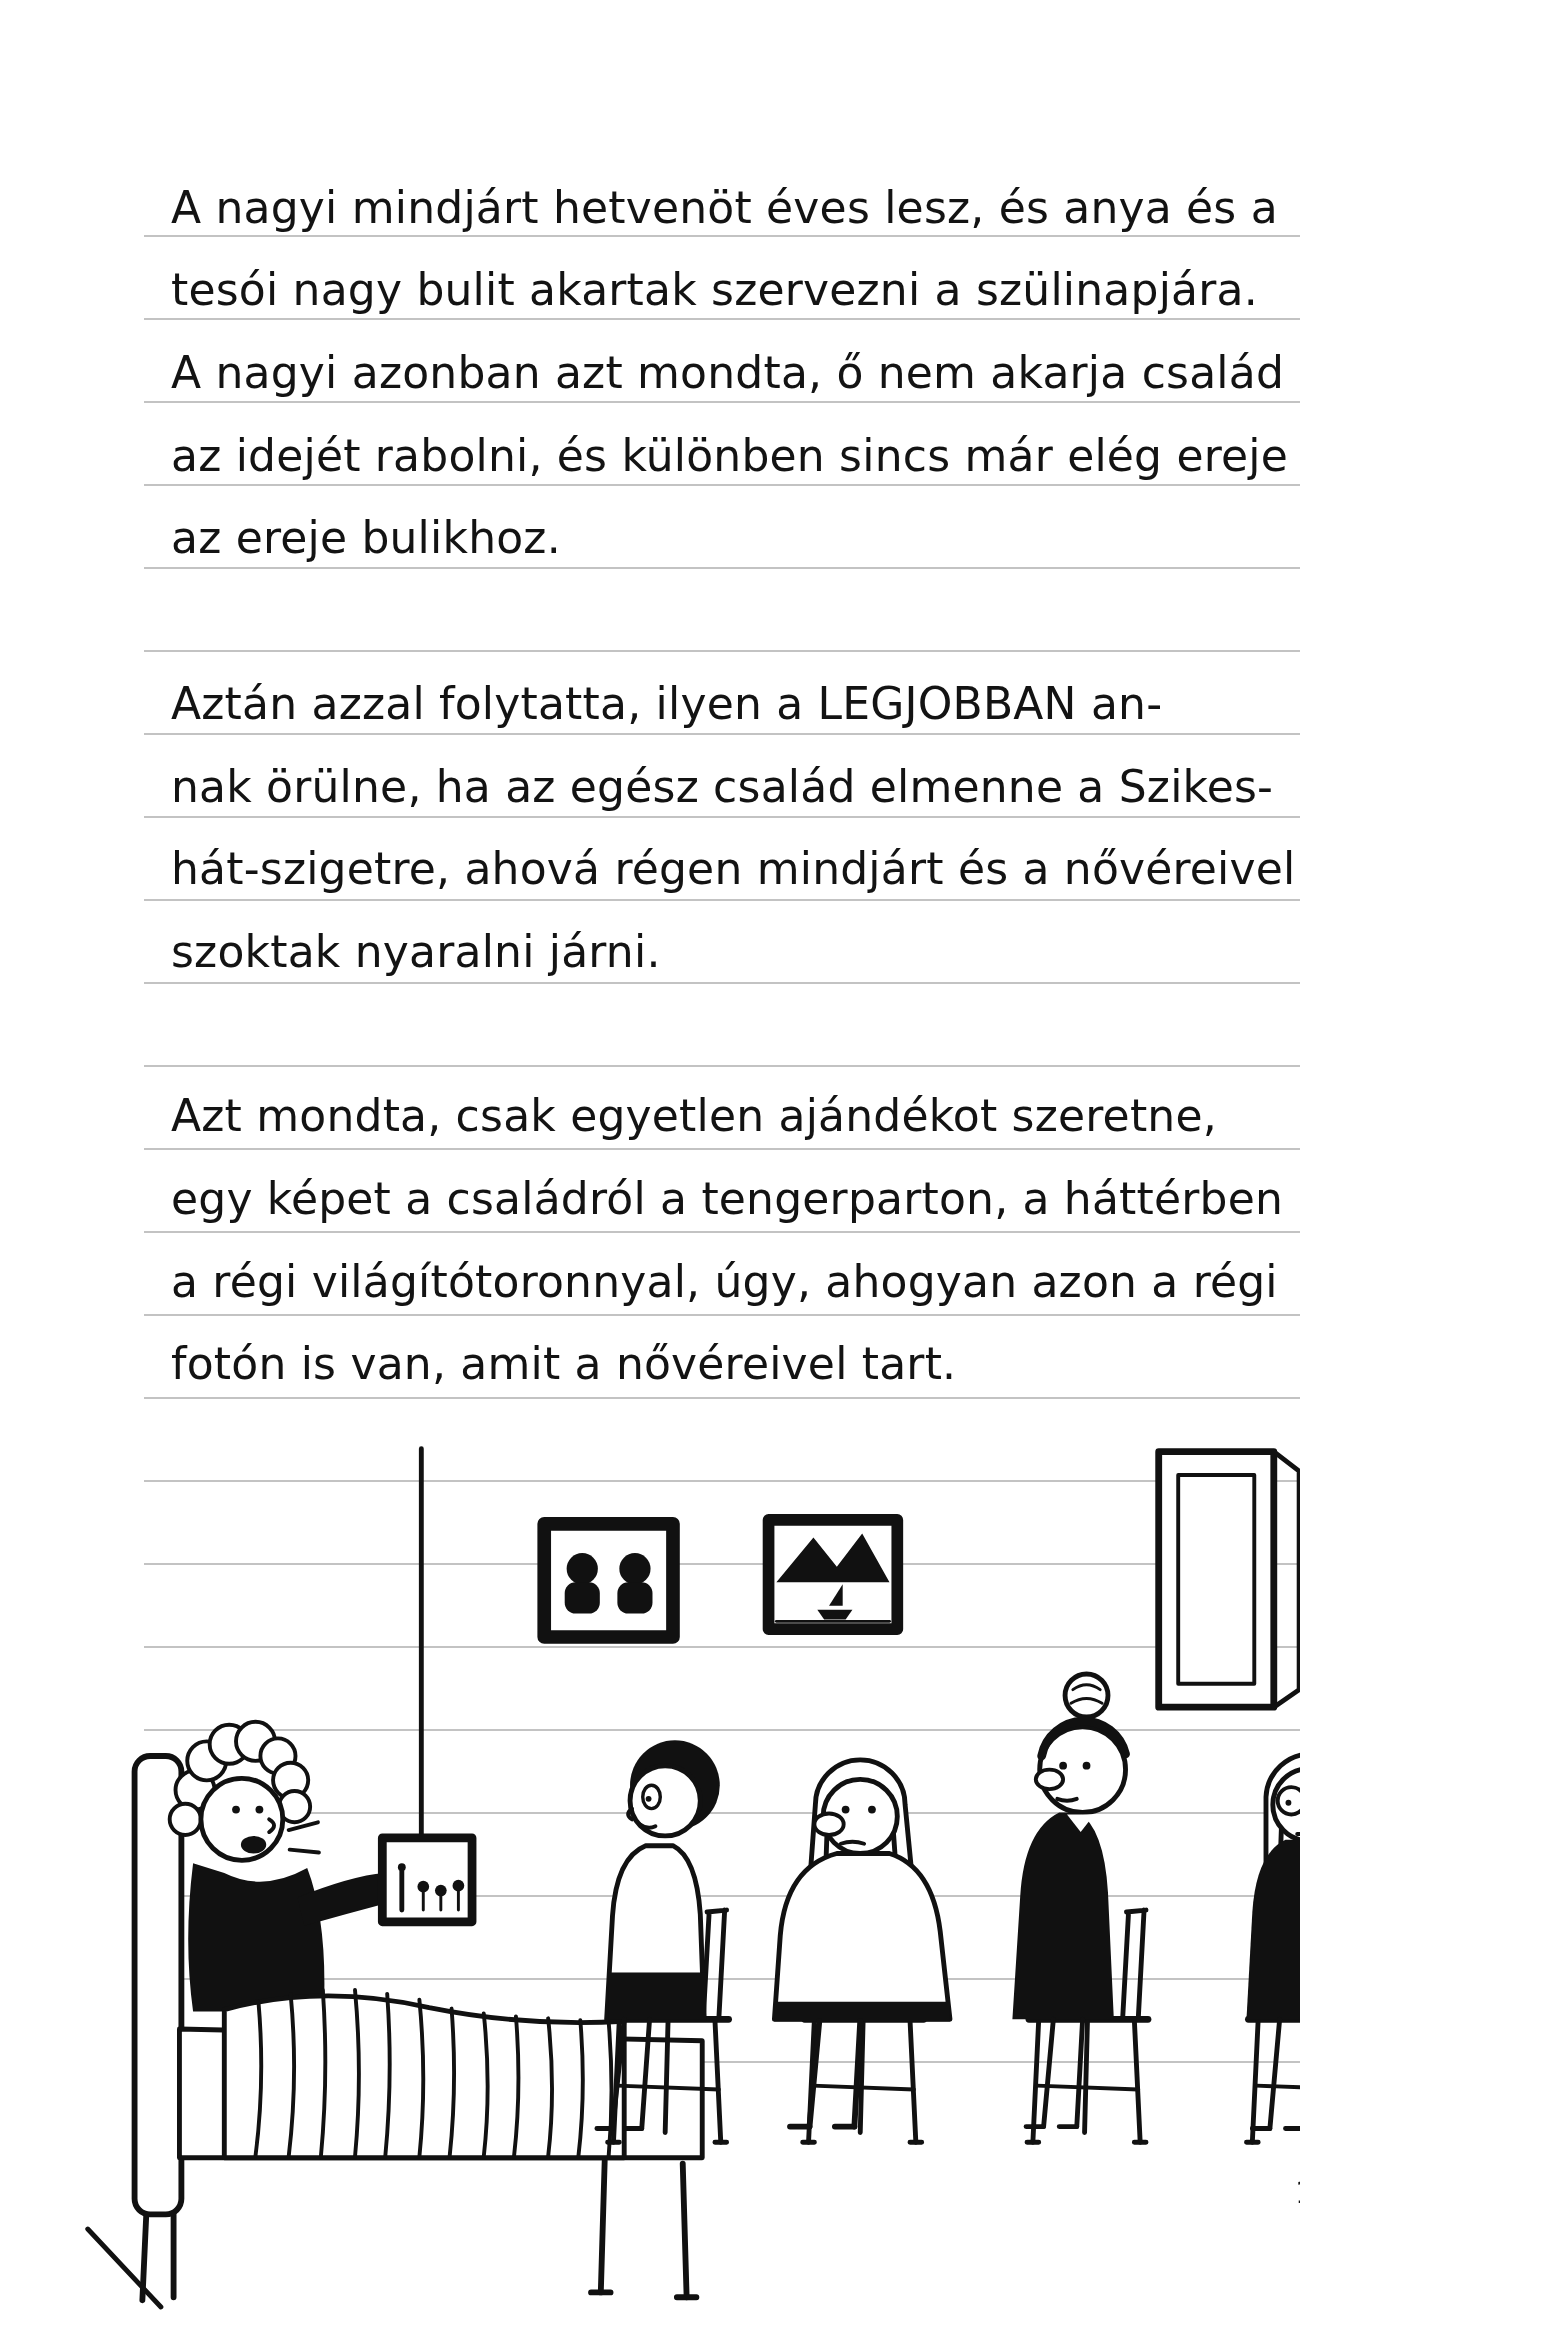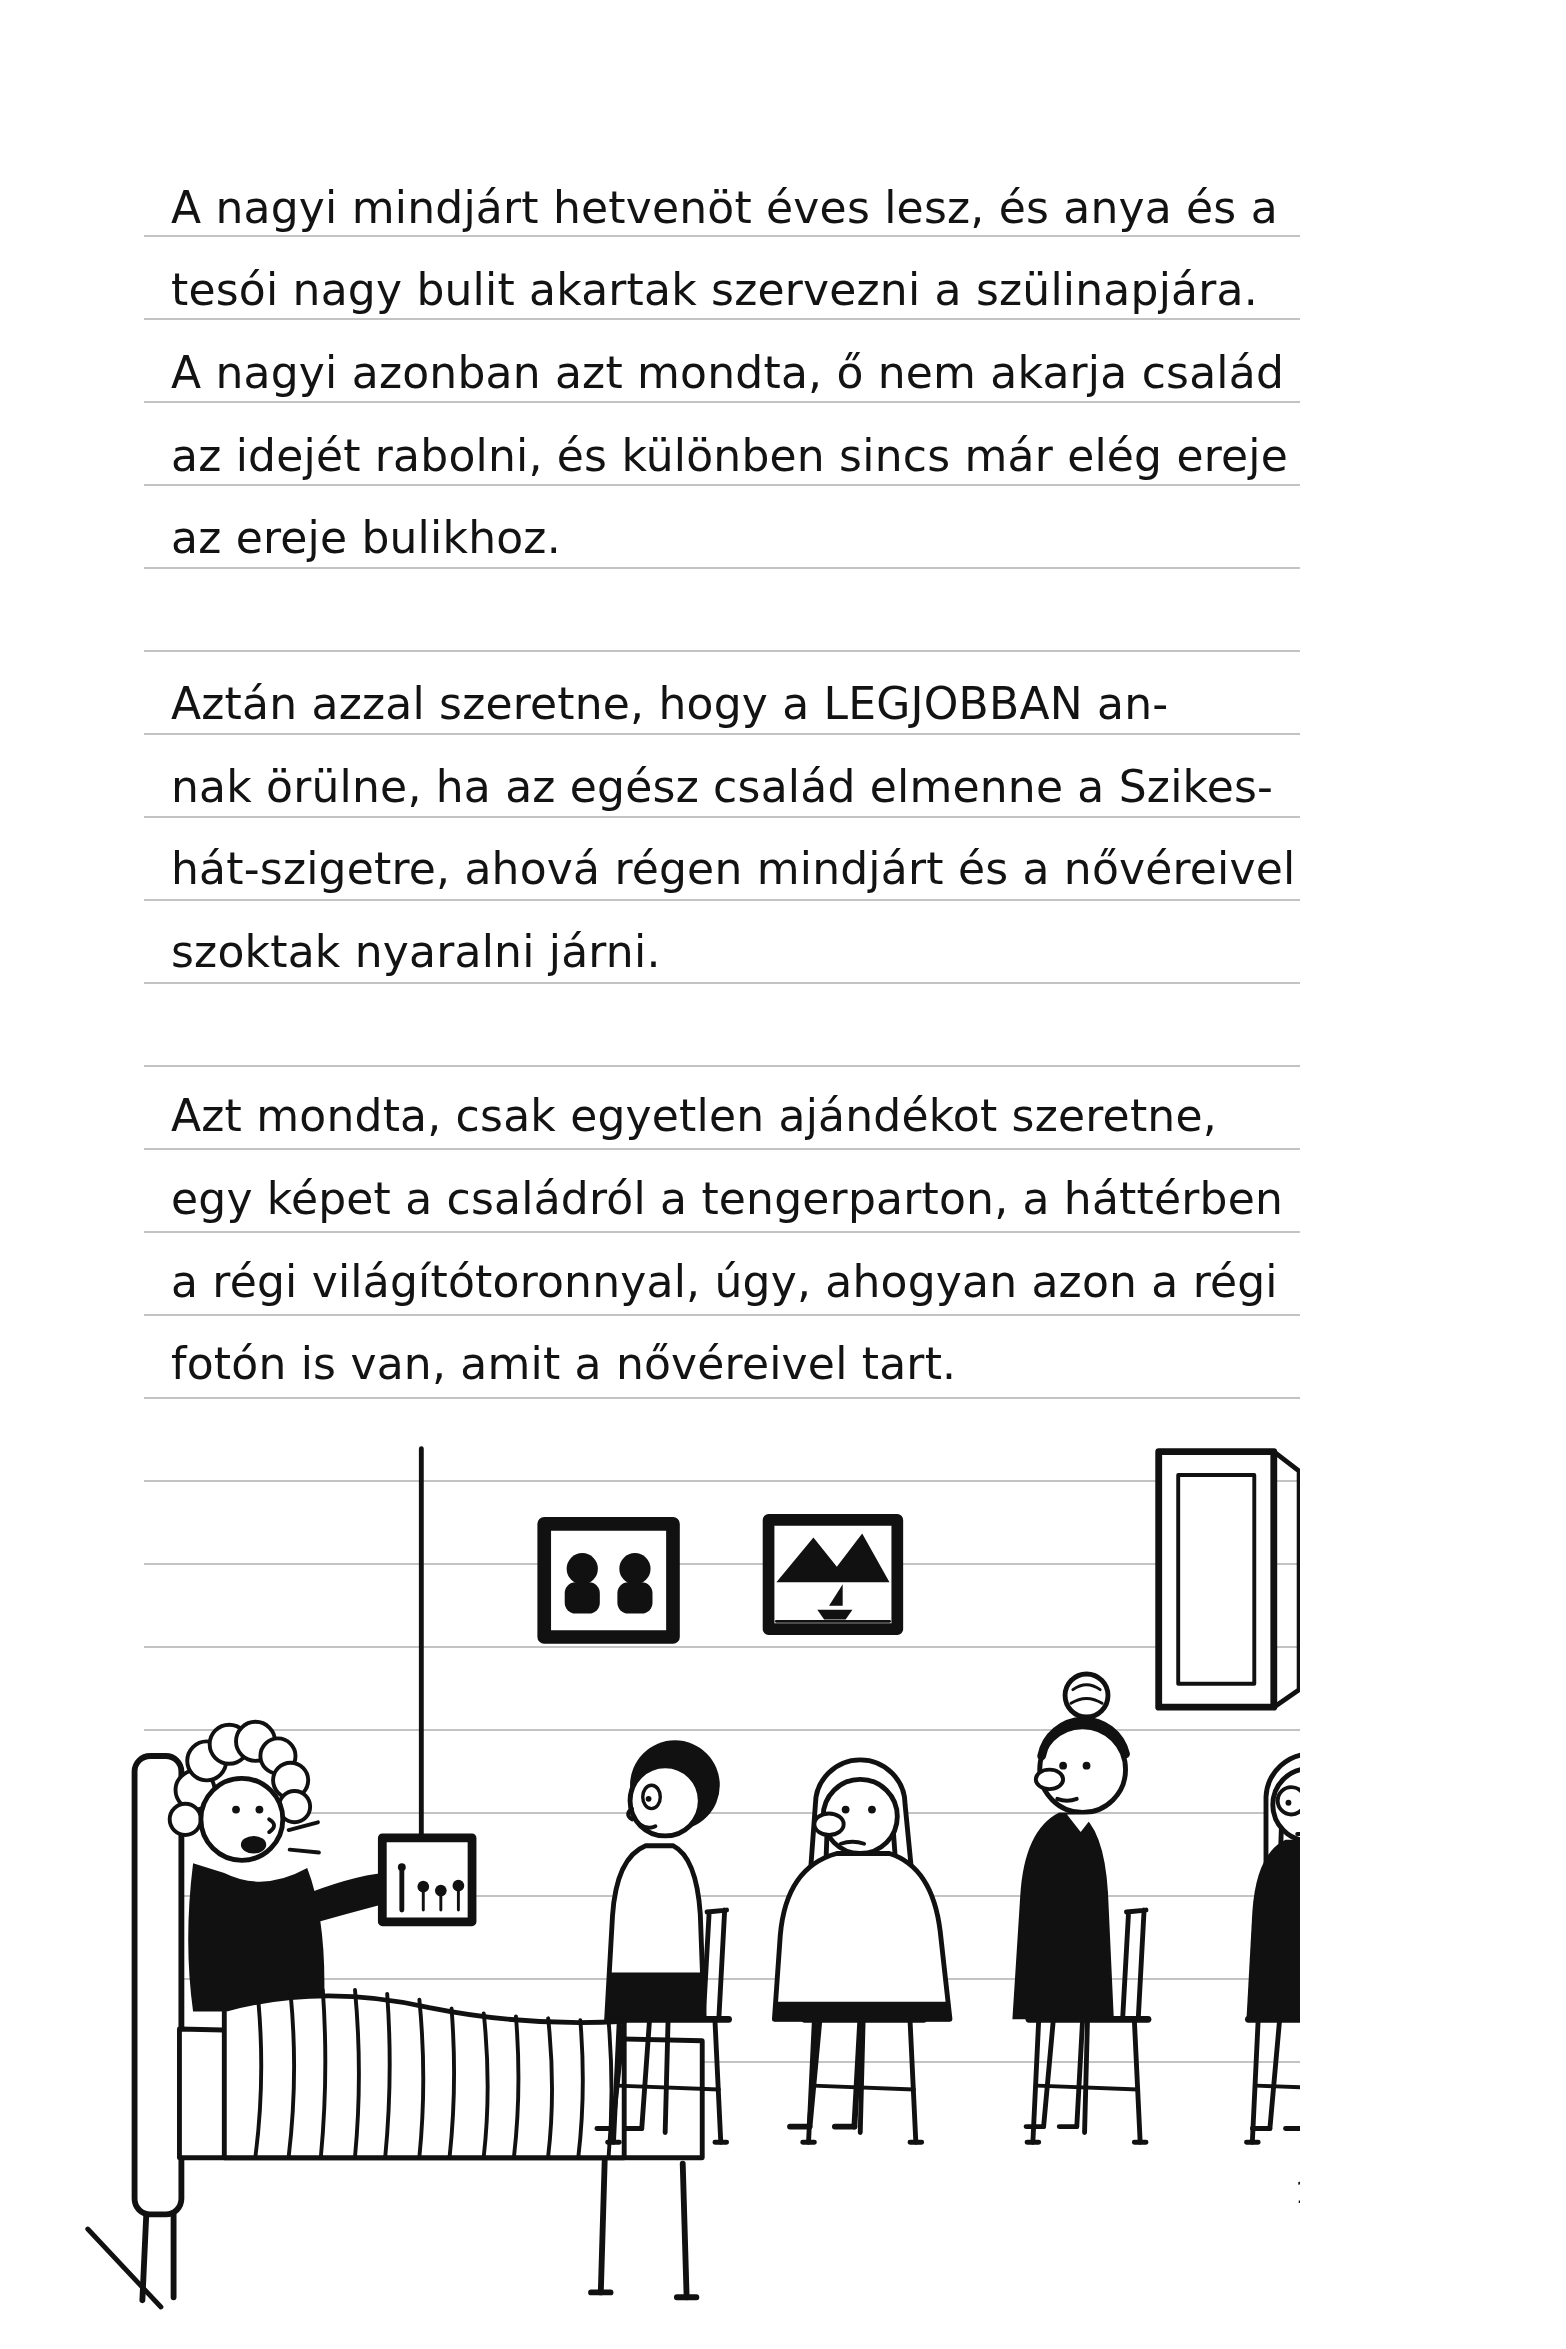--- a/index.html
+++ b/index.html
@@ -64,21 +64,21 @@
 
   <div>
     <div class="text-line" style="top:178px">A nagyi mindjárt hetvenöt éves lesz, és anya és a</div>
     <div class="text-line" style="top:260px">tesói nagy bulit akartak szervezni a szülinapjára.</div>
     <div class="text-line" style="top:343px">A nagyi azonban azt mondta, ő nem akarja család</div>
     <div class="text-line" style="top:426px">az idejét rabolni, és különben sincs már elég ereje</div>
     <div class="text-line" style="top:508px">az ereje bulikhoz.</div>
   </div>
 
   <div>
-    <div class="text-line" style="top:674px">Aztán azzal szeretne, hogy a LEGJOBBAN an-</div>
+    <div class="text-line" style="top:674px">Aztán azzal folytatta, ilyen a LEGJOBBAN an-</div>
     <div class="text-line" style="top:757px">nak örülne, ha az egész család elmenne a Szikes-</div>
     <div class="text-line" style="top:839px">hát-szigetre, ahová régen mindjárt és a nővéreivel</div>
     <div class="text-line" style="top:922px">szoktak nyaralni járni.</div>
   </div>
 
   <div>
     <div class="text-line" style="top:1086px">Azt mondta, csak egyetlen ajándékot szeretne,</div>
     <div class="text-line" style="top:1169px">egy képet a családról a tengerparton, a háttérben</div>
     <div class="text-line" style="top:1252px">a régi világítótoronnyal, úgy, ahogyan azon a régi</div>
     <div class="text-line" style="top:1334px">fotón is van, amit a nővéreivel tart.</div>

